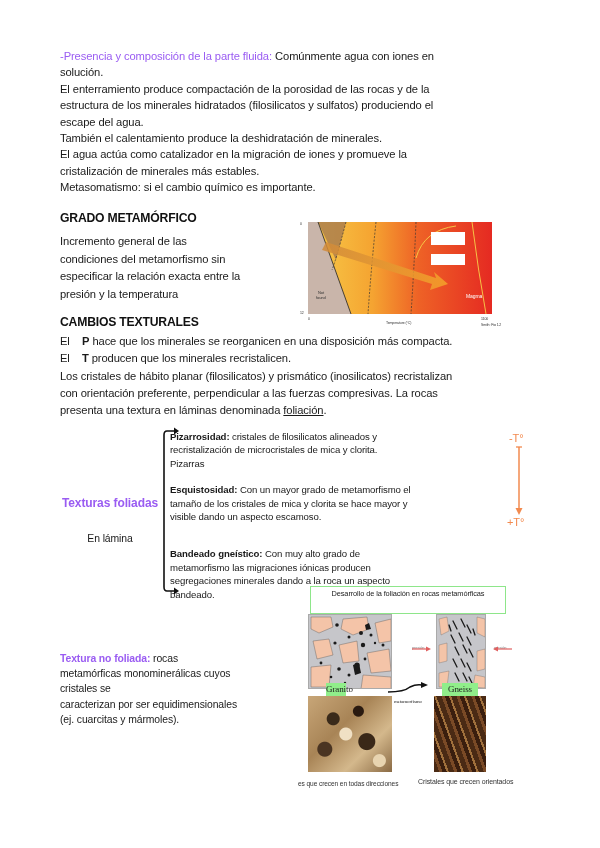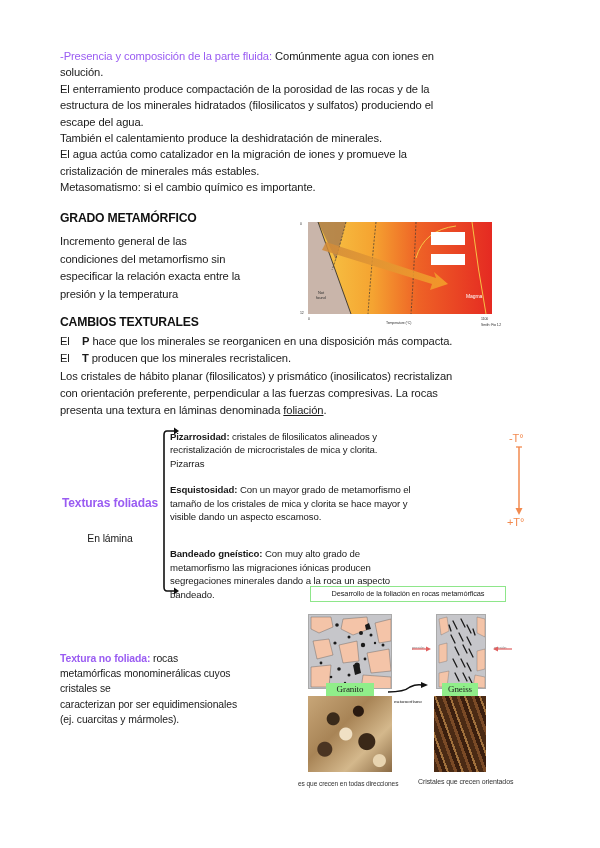--- a/index.html
+++ b/index.html
@@ -18,21 +18,21 @@
 
   
   .brace { left: 161px; top: 425px; width: 18px; height: 172px; }
   .brace svg { width: 100%; height: 100%; }
 
   
   .temp { left: 505px; top: 428px; width: 32px; height: 100px; color: #f28a4f; font-size: 11px; }
 
   
   .fig2 { left: 294px; top: 586px; width: 222px; height: 200px; }
-  .fig-title { position: absolute; left: 16px; top: 0px; width: 196px; height: 16px; border: 1.5px solid #8ee68a; font-size: 7.4px; line-height: 13px; text-align: center; color: #222; background: #fff; white-space: nowrap; overflow: hidden; }
+  .fig-title { position: absolute; left: 16px; top: 0px; width: 196px; height: 28px; border: 1.5px solid #8ee68a; font-size: 7.4px; line-height: 13px; text-align: center; color: #222; background: #fff; white-space: nowrap; overflow: hidden; }
   .rock-box { position: absolute; background: #c9c9cc; border: 1px solid #aaa; overflow: hidden; }
   .rock-label { position: absolute; background: #90ee8a; font-family: "Liberation Serif", serif; font-size: 9px; line-height: 13px; text-align: center; color: #222; }
   .photo { position: absolute; overflow: hidden; }
   .caption { position: absolute; font-size: 6.6px; white-space: nowrap; color: #333; }
 </style>
 </head>
 <body>
 
 <div class="abs" style="left:60px; top:48px;">
   <div class="p">
@@ -230,21 +230,21 @@
   <svg class="abs" style="left:118px; top:60px;" width="20" height="6">
     <line x1="0" y1="3" x2="15" y2="3" stroke="#e06060" stroke-width="1.2"></line>
       <polygon points="14,0.5 19,3 14,5.5" fill="#e06060"></polygon>
   </svg>
   <div class="abs" style="left:200px; top:54px; font-size:4px; color:#888;">presión</div>
   <svg class="abs" style="left:198px; top:60px;" width="20" height="6">
     <line x1="5" y1="3" x2="20" y2="3" stroke="#e06060" stroke-width="1.2"></line>
       <polygon points="6,0.5 1,3 6,5.5" fill="#e06060"></polygon>
   </svg>
 
-  <div class="rock-label" style="left:32px; top:97px; width:48px;">Granito</div>
+  <div class="rock-label" style="left:32px; top:97px; width:20px;">Granito</div>
   <div class="rock-label" style="left:148px; top:97px; width:36px;">Gneiss</div>
 
   <svg class="abs" style="left:92px; top:96px;" width="42" height="12">
     <path d="M2,10 Q18,10 24,5 Q30,2 36,3" stroke="#111" stroke-width="1.6" fill="none"></path>
     <polygon points="35,0 42,3 35,6" fill="#111"></polygon>
   </svg>
   <div class="abs" style="left:100px; top:108px; font-size:5px; font-family:'Liberation Serif', serif;">metamorfismo</div>
 
   <div class="photo" style="left:14px; top:110px; width:84px; height:76px; background:
     radial-gradient(circle at 30% 30%, #3a2a1a 0 6px, transparent 7px),

